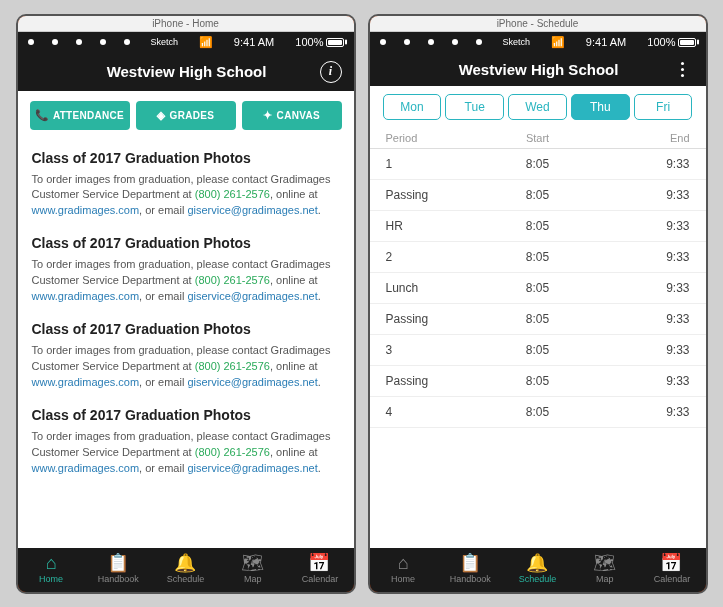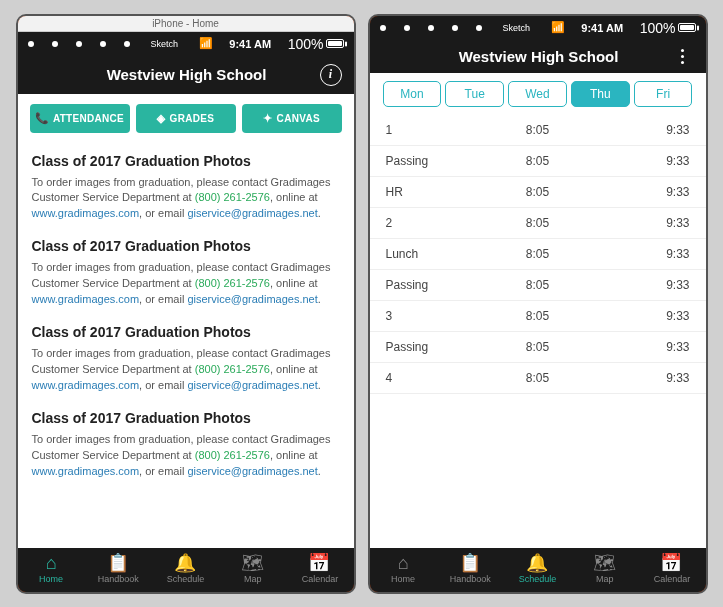--- a/index.html
+++ b/index.html
@@ -32,23 +32,23 @@
       display: flex;
       justify-content: space-between;
       align-items: center;
       padding: 4px 10px;
       font-size: 10px;
     }
     .status-bar .signal-dots {
       display: flex; gap: 18px; align-items: center;
     }
     .dot { width: 6px; height: 6px; background: #fff; border-radius: 50%; }
-    .status-bar .time { font-weight: 700; font-size: 11px; }
+    .status-bar .time { font-weight: 400; font-size: 11px; }
     .status-bar .battery {
-      display: flex; align-items: center; gap: 2px; font-size: 14px;
+      display: flex; align-items: center; gap: 2px; font-size: 11px;
     }
     .battery-icon {
       width: 18px; height: 9px; border: 1.5px solid #fff; border-radius: 2px; position: relative;
       display: inline-block;
     }
     .battery-icon::after {
       content: '';
       position: absolute;
       right: -4px; top: 50%; transform: translateY(-50%);
       width: 2px; height: 5px; background: #fff; border-radius: 1px;
@@ -291,20 +291,21 @@
         <span>Map</span>
       </div>
       <div class="nav-item">
         <span class="nav-icon">📅</span>
         <span>Calendar</span>
       </div>
     </div>
 </div>
 
 <div class="phone-frame">
+  <div class="label-bar">iPhone - Schedule</div>
   <div class="status-bar">
     <div class="signal-dots">
       <span class="dot"></span>
         <span class="dot"></span>
         <span class="dot"></span>
         <span class="dot"></span>
         <span class="dot"></span>
       <span style="margin-left:3px;font-size:9px;">Sketch</span>
       <span style="margin-left:3px;font-size:11px;">📶</span>
     </div>
@@ -327,20 +328,25 @@
   </div>
   <div class="day-tabs">
 
   <div class="day-tab">Mon</div>
       <div class="day-tab">Tue</div>
       <div class="day-tab">Wed</div>
       <div class="day-tab active">Thu</div>
       <div class="day-tab">Fri</div>
     </div>
   <div class="schedule-table">
+    <div class="sched-header">
+      <span>Period</span>
+      <span>Start</span>
+      <span>End</span>
+    </div>
 
   <div class="sched-row">
     <span>1</span>
     <span>8:05</span>
     <span>9:33</span>
       </div>
       <div class="sched-row">
     <span>Passing</span>
     <span>8:05</span>
     <span>9:33</span>

